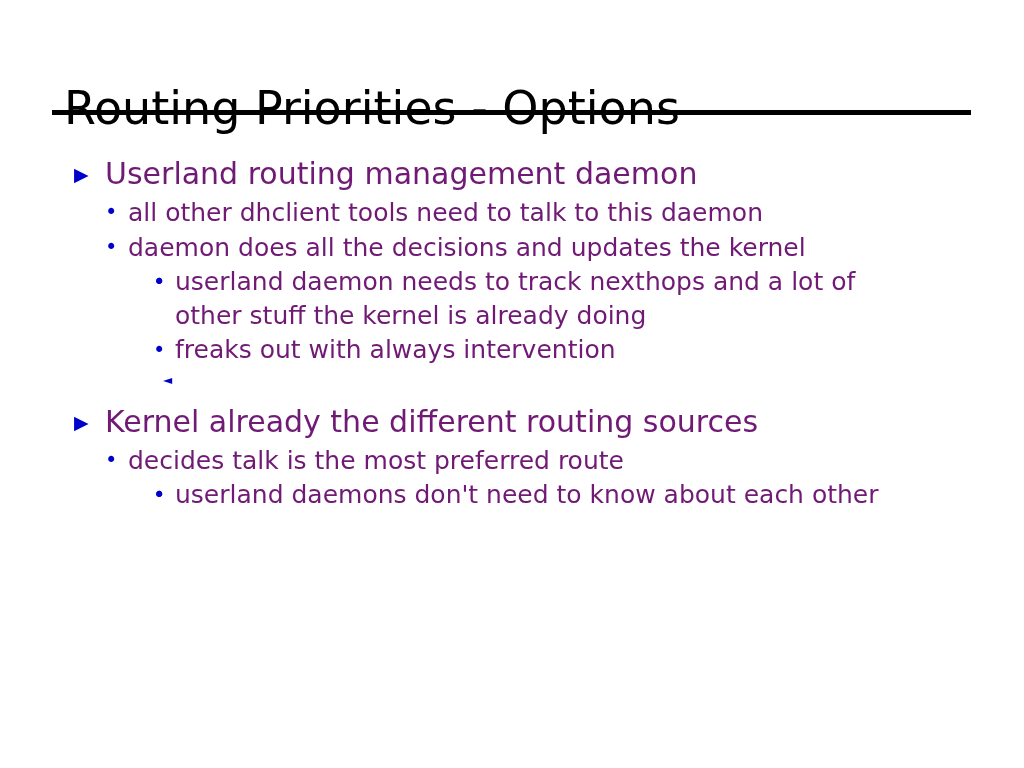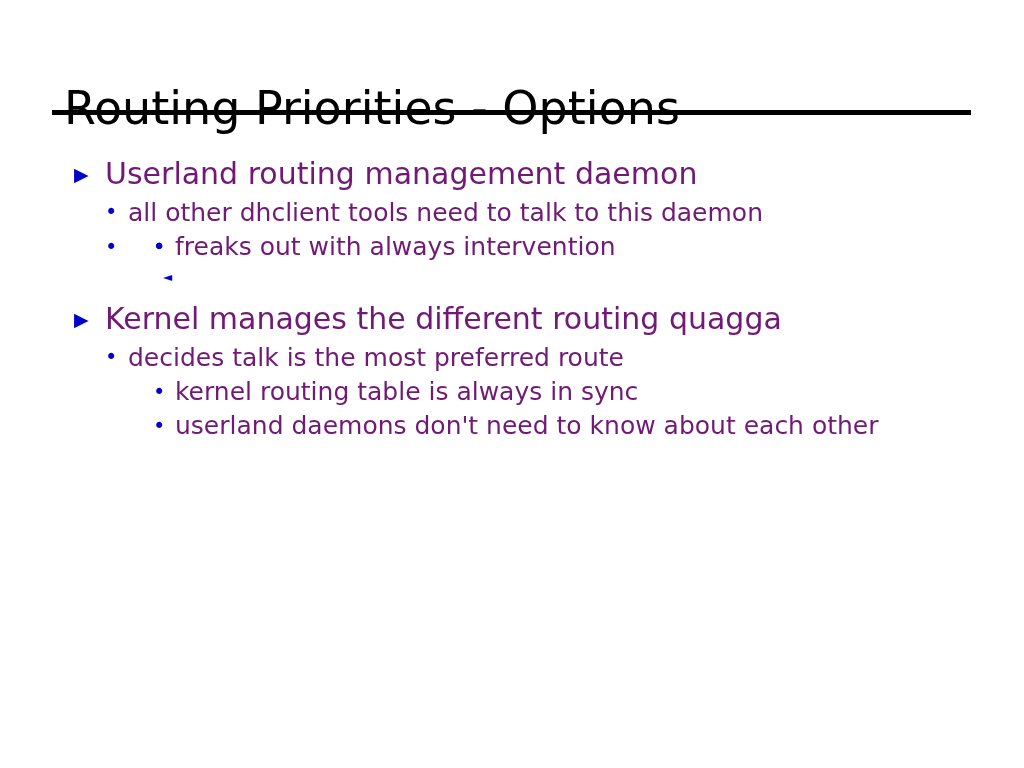--- a/index.html
+++ b/index.html
@@ -142,54 +142,55 @@
       <span class="btext">Userland routing management daemon</span>
     </div>
 
     <div class="bullet-row lvl2">
       <span class="marker">•</span>
       <span class="btext">all other dhclient tools need to talk to this daemon</span>
     </div>
 
     <div class="bullet-row lvl2">
       <span class="marker">•</span>
+      <span class="btext">daemon does all the decisions and updates the kernel</span>
     </div>
 
     <div class="bullet-row lvl3">
       <span class="marker">•</span>
     </div>
 
     <div class="bullet-row lvl3">
       <span class="marker">•</span>
+      <span class="btext">userland daemon needs to track nexthops and a lot of other stuff the kernel is already doing</span>
     </div>
 
     <div class="bullet-row lvl3">
       <span class="marker">•</span>
       <span class="btext">freaks out with always intervention</span>
     </div>
 
     <div class="bullet-row lvl4">
       <span class="marker">◄</span>
     </div>
 
     <div class="group-gap"></div>
 
     <div class="bullet-row lvl1">
       <span class="marker">▶</span>
-      <span class="btext">Kernel manages the different routing quagga</span>
+      <span class="btext">Kernel already the different routing sources</span>
     </div>
 
     <div class="bullet-row lvl2">
       <span class="marker">•</span>
       <span class="btext">decides talk is the most preferred route</span>
     </div>
 
     <div class="bullet-row lvl3">
       <span class="marker">•</span>
-      <span class="btext">kernel routing table is always in sync</span>
     </div>
 
     <div class="bullet-row lvl3">
       <span class="marker">•</span>
       <span class="btext">userland daemons don't need to know about each other</span>
     </div>
 
   </div>
 </div>
 

